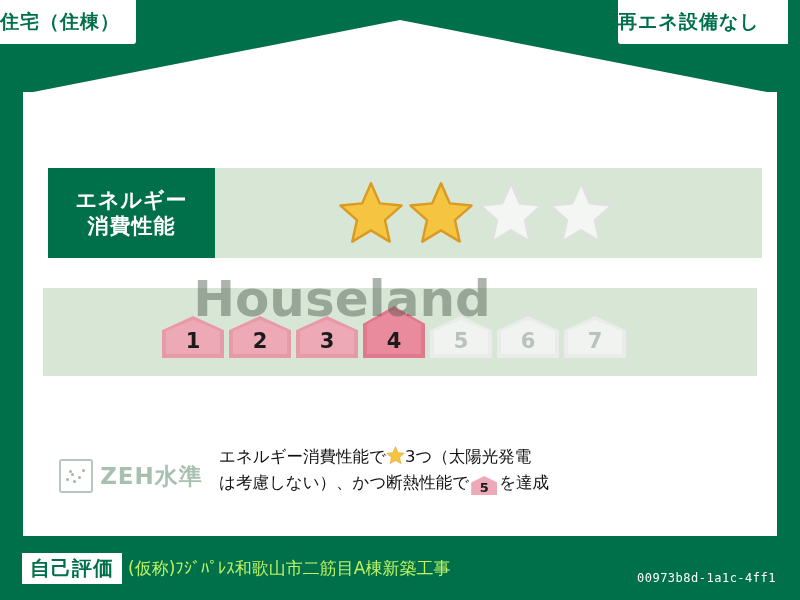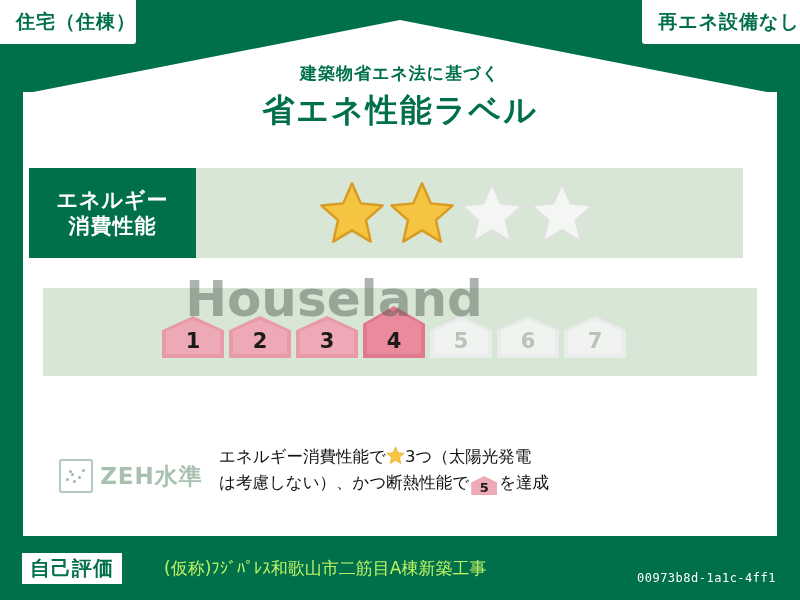--- a/index.html
+++ b/index.html
@@ -10,25 +10,25 @@
     font-family:"DejaVu Sans","Liberation Sans",sans-serif;
     overflow:hidden;
   }
   .label-root{position:relative;width:800px;height:600px;background:#00704a;}
 
   
   .corner-tag{
     position:absolute;top:0;background:#ffffff;
     color:#00704a;font-weight:bold;font-size:19px;
     letter-spacing:1px;
-    display:flex;align-items:center;justify-content:flex-end;
+    display:flex;align-items:center;justify-content:flex-start;
     height:44px;z-index:6;
   }
   .tag-left{left:0;width:136px;border-bottom-right-radius:3px;}
-  .tag-right{right:0;width:158px;border-bottom-left-radius:3px;}
+  .tag-right{right:12px;width:170px;border-bottom-left-radius:3px;}
 
   
   .house-body{
     position:absolute;left:23px;top:92px;
     width:754px;height:444px;background:#ffffff;z-index:2;
   }
   .roof{
     position:absolute;left:23px;top:20px;width:754px;height:74px;z-index:2;
     background:#ffffff;
     clip-path:polygon(50% 0%, 100% 100%, 0% 100%);
@@ -38,28 +38,28 @@
   .title-wrap{position:absolute;left:0;top:62px;width:800px;text-align:center;z-index:5;}
   .title-small{
     color:#00704a;font-size:17px;font-weight:bold;letter-spacing:1px;margin-bottom:4px;
   }
   .title-big{
     color:#00704a;font-size:32px;font-weight:bold;letter-spacing:2px;
   }
 
   
   .watermark{
-    position:absolute;left:8px;top:270px;width:652px;text-align:center;
+    position:absolute;left:16px;top:270px;width:652px;text-align:center;
     font-size:50px;font-weight:bold;color:#4c5a4c;opacity:.45;
     z-index:4;pointer-events:none;letter-spacing:0px;
   }
 
   
   .row{position:absolute;z-index:3;display:flex;align-items:stretch;}
-  .row-energy{left:29px;top:168px;width:714px;height:90px;}
+  .row-energy{left:48px;top:168px;width:714px;height:90px;}
   .row-insul{left:43px;top:288px;width:714px;height:88px;}
 
   .row-label{
     width:167px;background:#00704a;color:#ffffff;
     display:flex;flex-direction:column;align-items:center;justify-content:center;
     font-size:21px;font-weight:bold;line-height:1.25;letter-spacing:1px;
     flex:0 0 167px;
   }
   .row-label span{display:block;}
   .row-value{
@@ -126,21 +126,21 @@
     display:inline-block;vertical-align:-4px;width:26px;height:19px;
     background:#eda9b5;position:relative;
     clip-path:polygon(50% 0%, 100% 34%, 100% 100%, 0% 100%, 0% 34%);
     text-align:center;font-size:13px;font-weight:bold;color:#1b1b1b;
     line-height:24px;margin:0 2px;
   }
 
   
   .footer{position:absolute;left:0;bottom:0;width:800px;height:64px;z-index:5;
     display:flex;align-items:center;}
-  .footer-left{display:flex;align-items:center;padding-left:22px;flex:1;gap:36px;}
+  .footer-left{display:flex;align-items:center;padding-left:22px;flex:1;}
   .self-badge{
     background:#ffffff;color:#00704a;font-weight:bold;font-size:20px;
     padding:2px 8px;letter-spacing:1px;margin-right:6px;white-space:nowrap;
   }
   .project-name{color:#bef264;font-size:17px;letter-spacing:0px;white-space:nowrap;}
   .footer-right{text-align:right;padding-right:24px;color:#ffffff;}
   .eval-date{font-size:17px;letter-spacing:0.5px;}
   .eval-id{font-size:12px;font-family:"DejaVu Sans Mono","Liberation Mono",monospace;
     margin-top:20px;letter-spacing:0.5px;}
 </style>
@@ -152,24 +152,20 @@
   <div class="roof"></div>
   <div class="house-body"></div>
 
   <div class="corner-tag tag-left">
     <span>住宅（住棟）</span>
   </div>
   <div class="corner-tag tag-right">
     <span>再エネ設備なし</span>
   </div>
 
-  <div class="title-wrap">
-    <div class="title-small">建築物省エネ法に基づく</div>
-    <div class="title-big">省エネ性能ラベル</div>
-  </div>
 
   <div class="watermark">Houseland</div>
 
   <div class="row row-energy">
     <div class="row-label">
       <span>エネルギー</span>
       <span>消費性能</span>
     </div>
     <div class="row-value">
       <div class="stars" id="stars-container">

